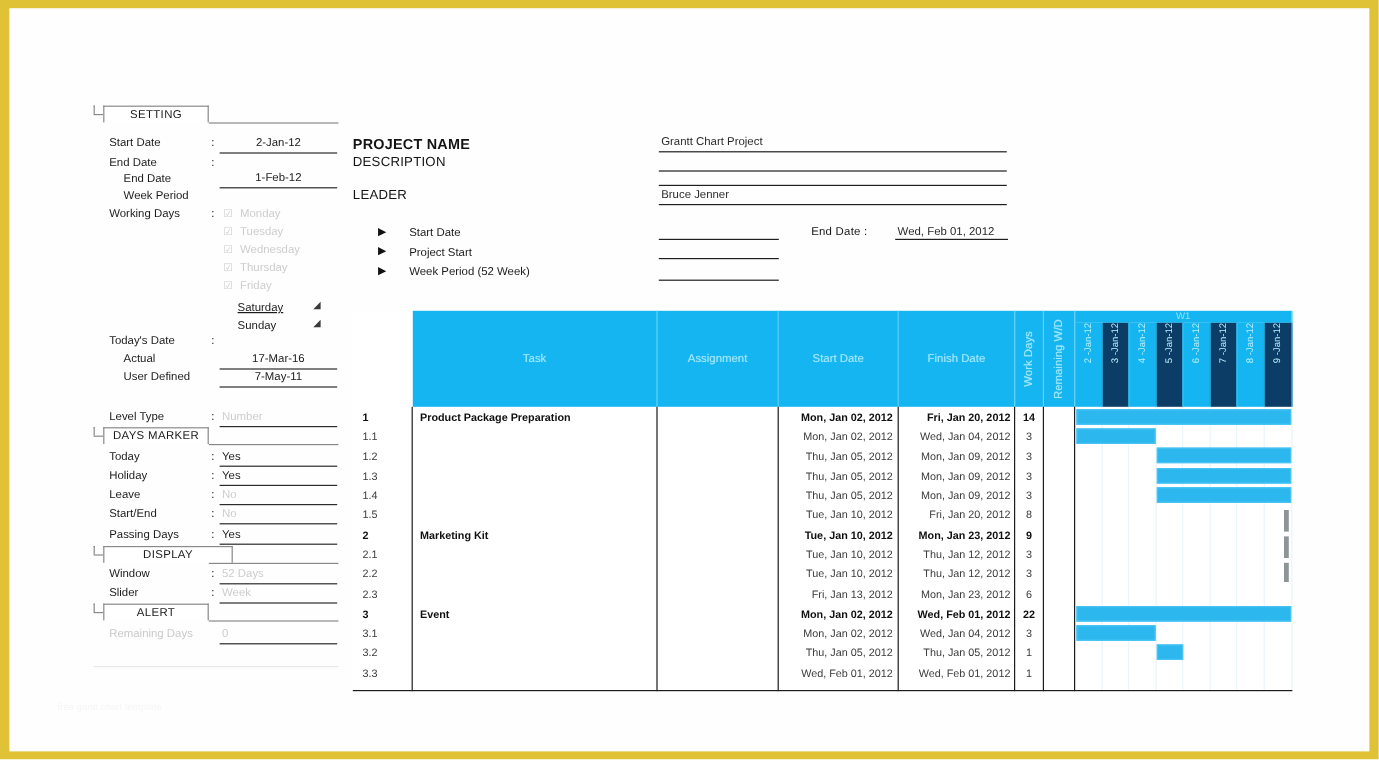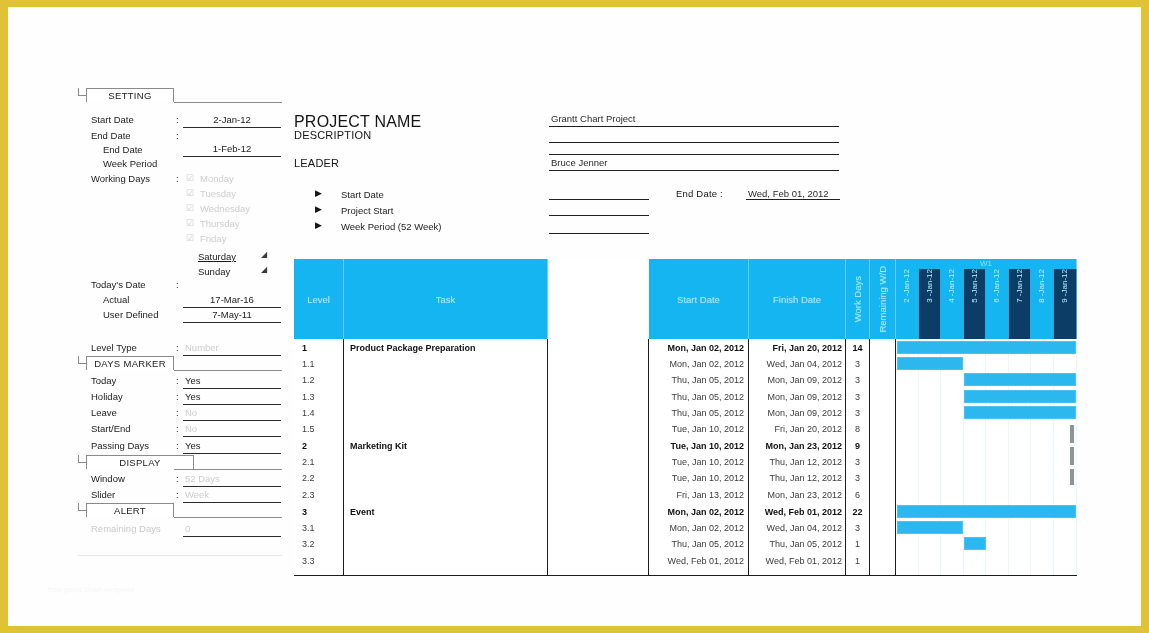--- a/index.html
+++ b/index.html
@@ -93,21 +93,21 @@
   }
 
   
   .hlabel {
     position: absolute;
     font-size: 11px;
     color: #141414;
     white-space: nowrap;
     letter-spacing: .2px;
   }
-  .hlabel.big { font-size: 16px; }
+  .hlabel.big { font-size: 12px; font-weight: bold; }
   .hval {
     position: absolute;
     font-size: 9.5px;
     color: #2a2a2a;
     white-space: nowrap;
   }
   .hline {
     position: absolute;
     border-bottom: 1px solid #1f1f1f;
     height: 0;
@@ -368,25 +368,25 @@
       <div class="bitem" style="left:333px; top:214px;">Week Period (52 Week)</div>
       <div class="hline" style="left:541px; top:226px; width:100px;"></div>
 
       <div class="hlabel" style="left:668px; top:181px; font-size:9.5px;">End Date :</div>
       <div class="hval" style="left:740px; top:181px;">Wed, Feb 01, 2012</div>
       <div class="hline" style="left:738px; top:192px; width:94px;"></div>
     </div>
 
     <div id="table">
 
-      <div class="thead" style="left:0px; width:50px;">
-        <span>Level</span>
-      </div>
       <div class="thead" style="left:50px; width:204px;">
         <span>Task</span>
+      </div>
+      <div class="thead" style="left:254px; width:101px;">
+        <span>Assignment</span>
       </div>
       <div class="thead" style="left:355px; width:100px;">
         <span>Start Date</span>
       </div>
       <div class="thead" style="left:455px; width:97px;">
         <span>Finish Date</span>
       </div>
       <div class="thead vert" style="left:552px; width:24px;">
         <span>Work Days</span>
       </div>

